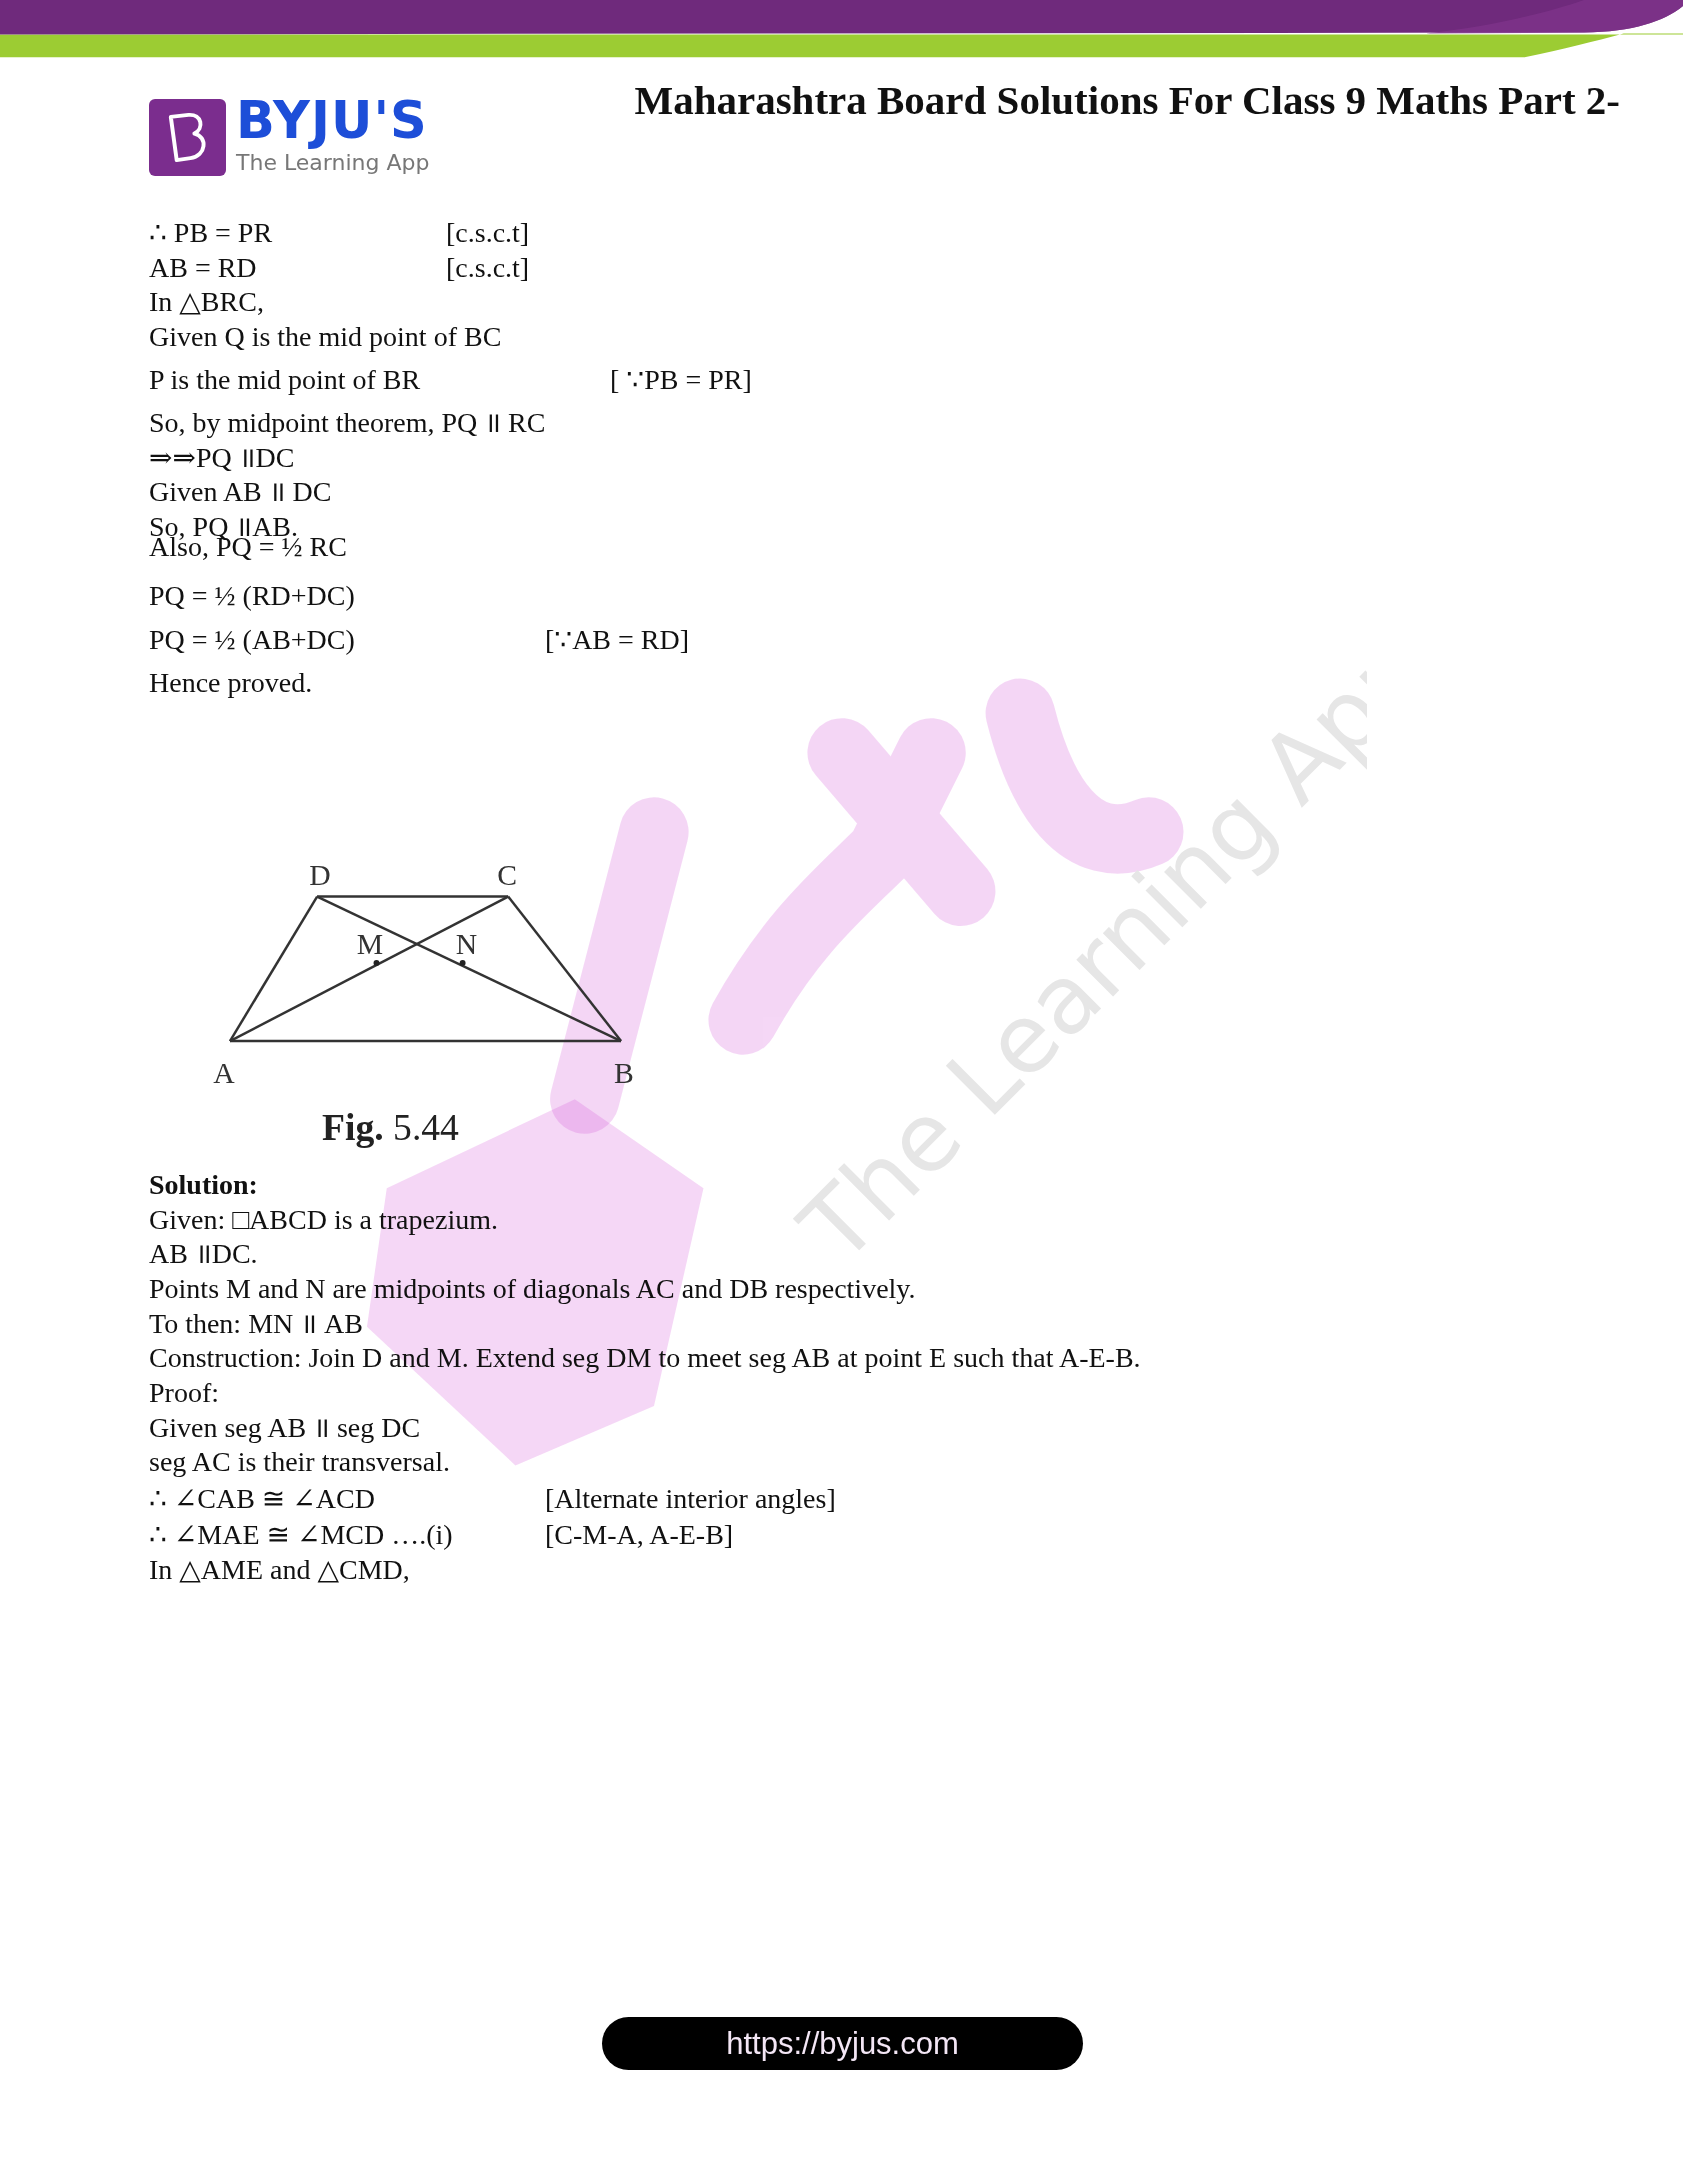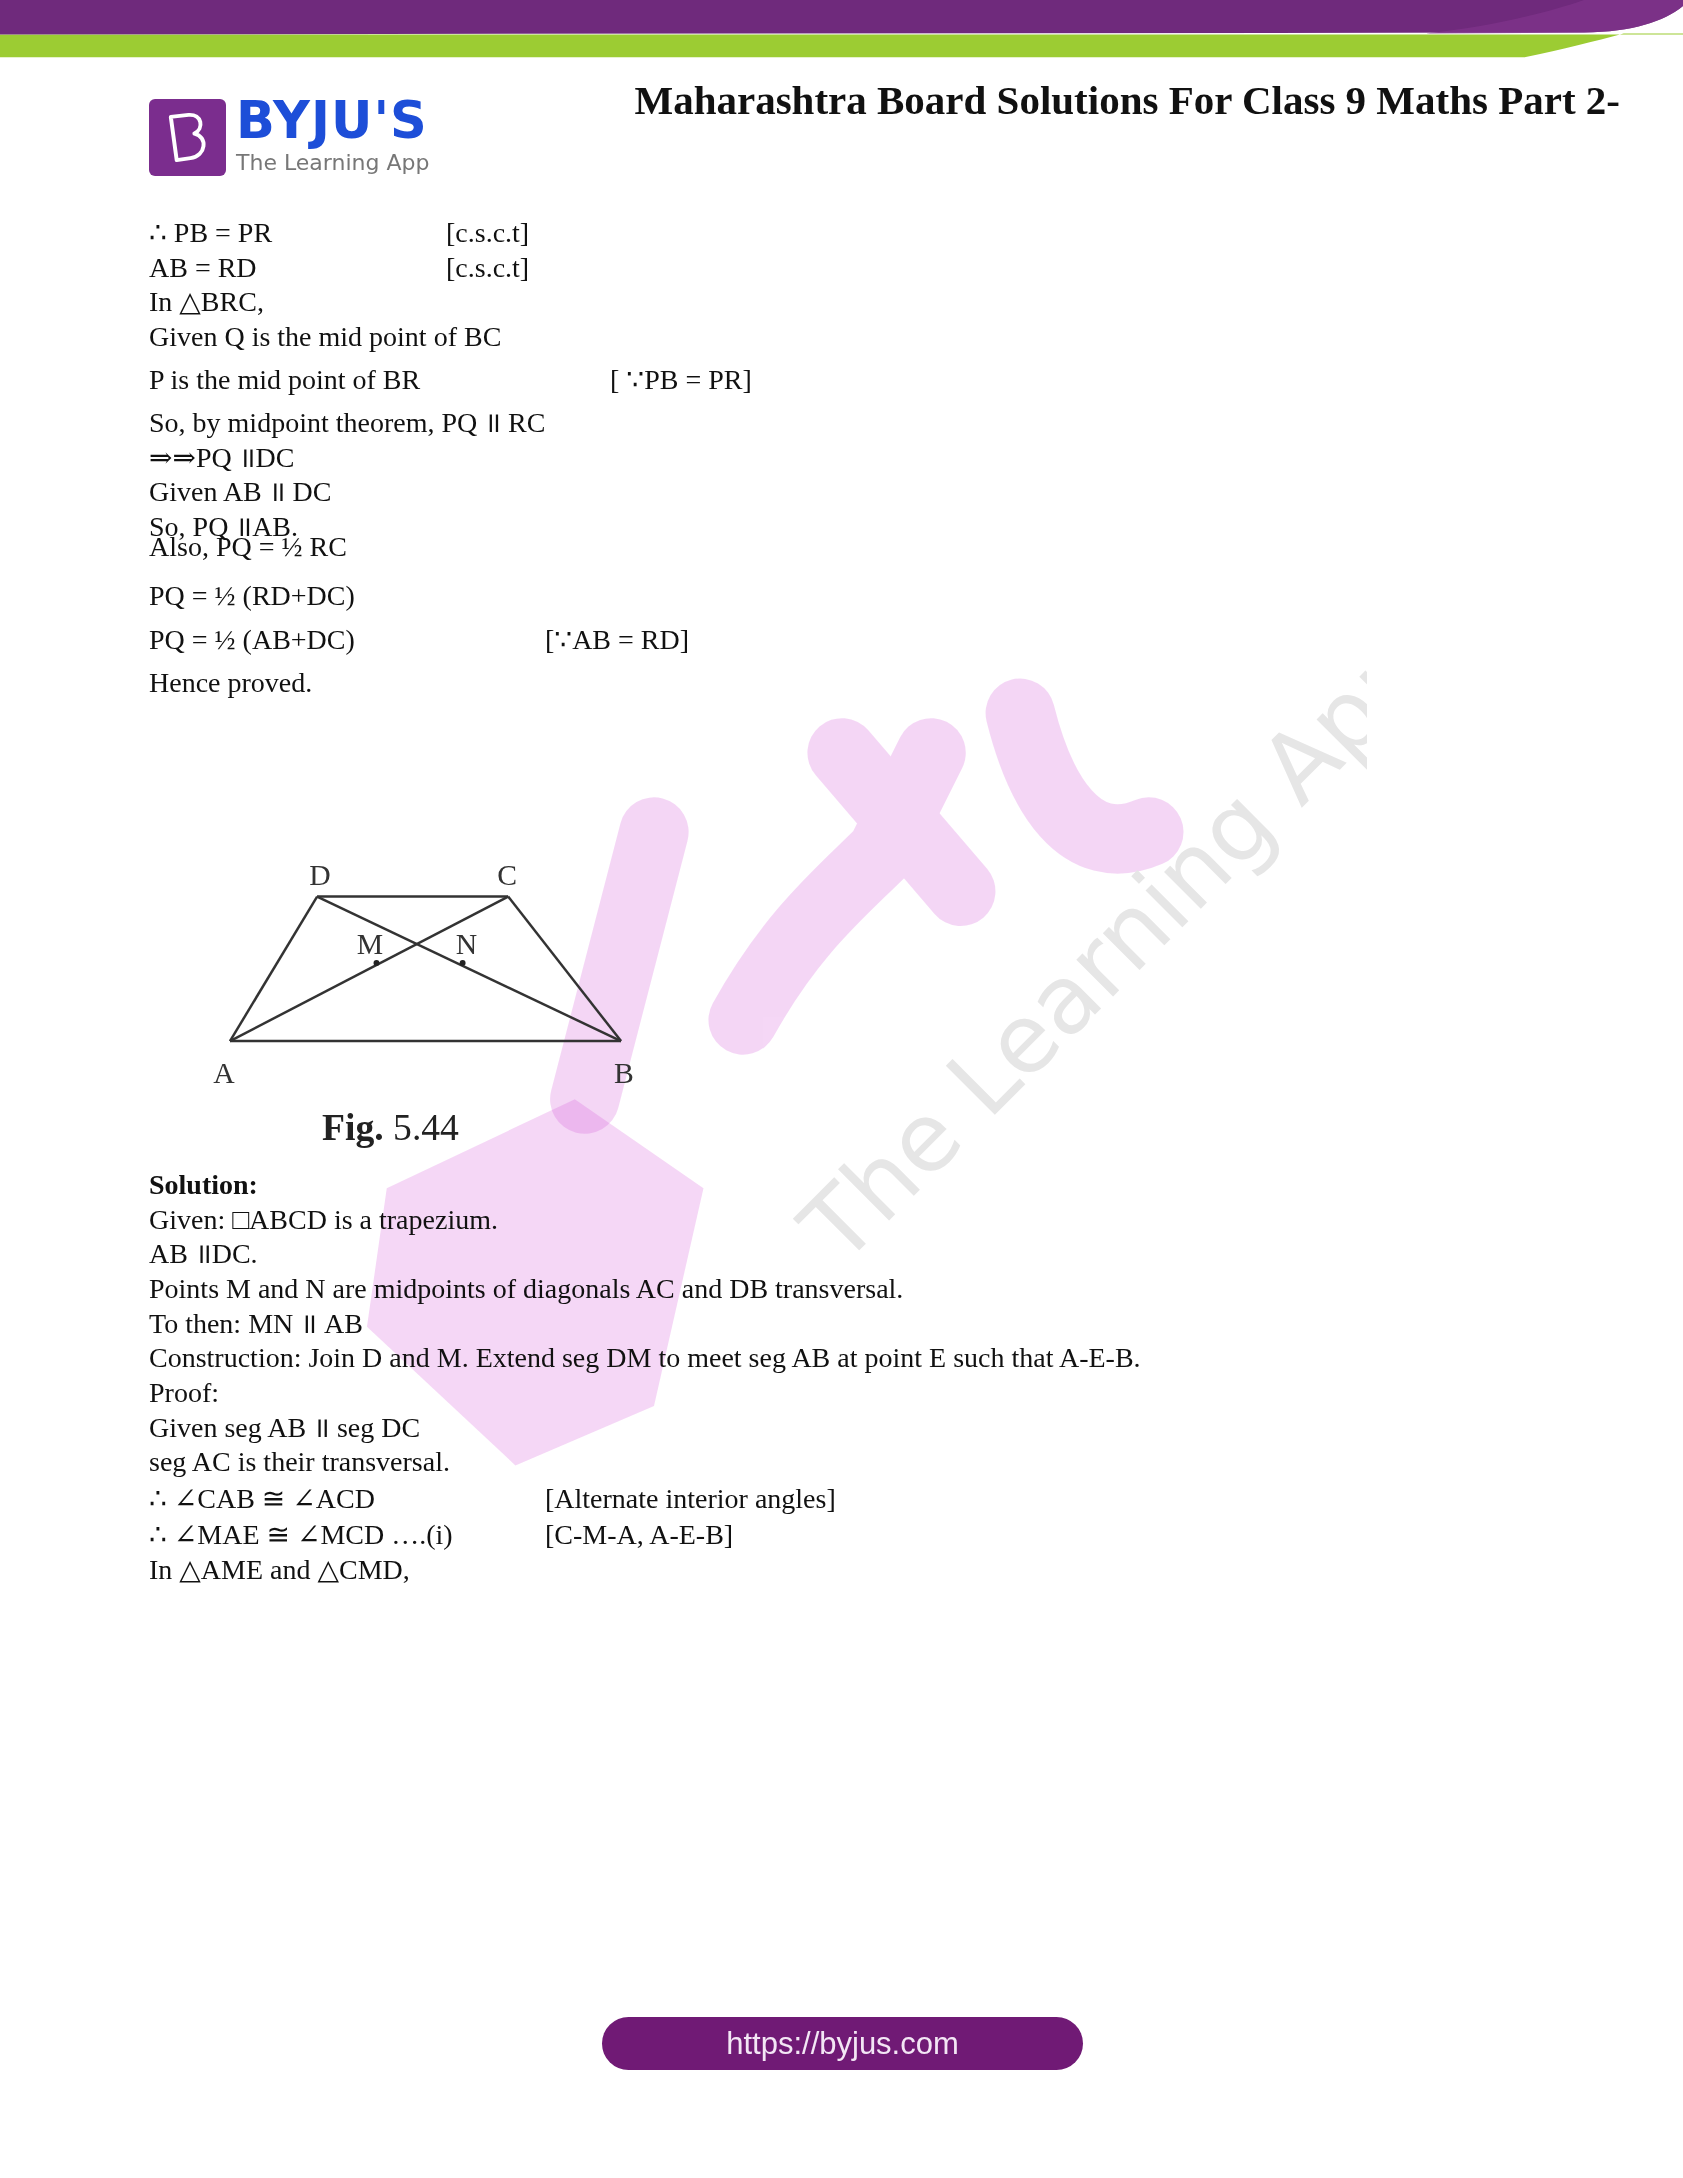--- a/index.html
+++ b/index.html
@@ -31,21 +31,21 @@
   }
   .watermark { position: absolute; left: 327px; top: 634px; width: 1040px; height: 871px; pointer-events: none; }
   .content { position: absolute; left: 149px; top: 216px; width: 1406px; font-size: 28px; }
   .line { position: absolute; left: 0; white-space: nowrap; line-height: 34px; }
   .reason { position: absolute; white-space: nowrap; line-height: 34px; }
   .bold { font-weight: bold; }
   .question { position: absolute; left: 0; width: 1406px; font-weight: bold; font-size: 28px; line-height: 35px; }
   .figure { position: absolute; left: 203px; top: 853px; width: 446px; height: 297px; }
   .footer-pill {
     position: absolute; left: 602px; top: 2017px; width: 481px; height: 53px;
-    background: #701a75; border-radius: 27px;
+    background: #000000; border-radius: 27px;
     display: flex; align-items: center; justify-content: center;
   }
   .footer-pill span {
     font-family: "Liberation Sans", sans-serif; font-size: 31px; color: #f3e6f5;
   }
 </style>
 </head>
 <body>
 
 <svg class="banner" viewBox="0 0 1700 70" preserveAspectRatio="none">
@@ -125,21 +125,21 @@
   </g>
   <text x="120" y="290" font-family="Liberation Serif, serif" font-size="38" fill="#222">
     <tspan font-weight="bold">Fig.</tspan><tspan> 5.44</tspan>
   </text>
 </svg>
 
 <div class="content" style="top:1168px">
   <div class="line bold" style="top:0px">Solution:</div>
   <div class="line" style="top:35px">Given: □ABCD is a trapezium.</div>
   <div class="line" style="top:69px">AB ॥DC.</div>
-  <div class="line" style="top:104px">Points M and N are midpoints of diagonals AC and DB transversal.</div>
+  <div class="line" style="top:104px">Points M and N are midpoints of diagonals AC and DB respectively.</div>
   <div class="line" style="top:139px">To then: MN ॥ AB</div>
   <div class="line" style="top:173px">Construction: Join D and M. Extend seg DM to meet seg AB at point E such that A-E-B.</div>
   <div class="line" style="top:208px">Proof:</div>
   <div class="line" style="top:243px">Given seg AB ॥ seg DC</div>
   <div class="line" style="top:277px">seg AC is their transversal.</div>
   <div class="line" style="top:314px">∴ ∠CAB ≅ ∠ACD</div>
   <div class="reason" style="top:314px;left:396px">[Alternate interior  angles]</div>
   <div class="line" style="top:350px">∴ ∠MAE ≅ ∠MCD ….(i)</div>
   <div class="reason" style="top:350px;left:396px">[C-M-A, A-E-B]</div>
   <div class="line" style="top:385px">In △AME and △CMD,</div>

